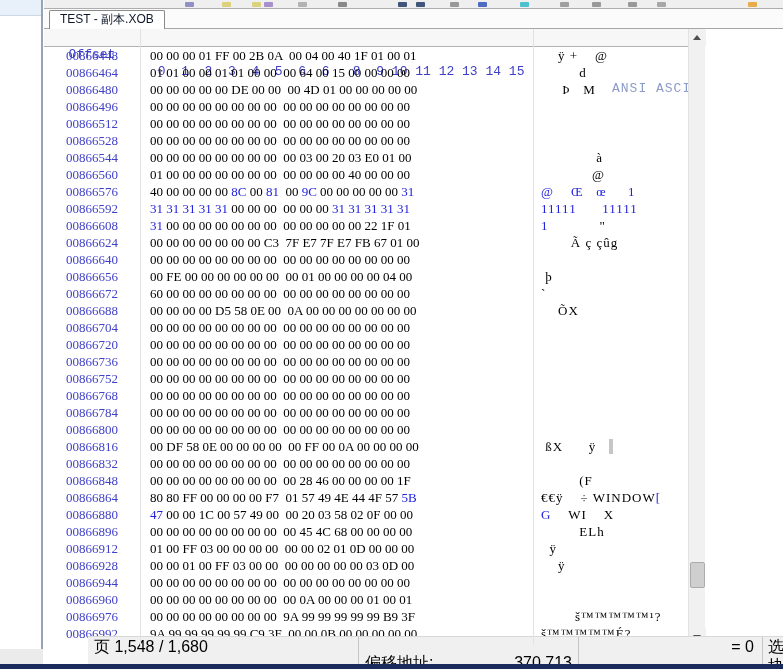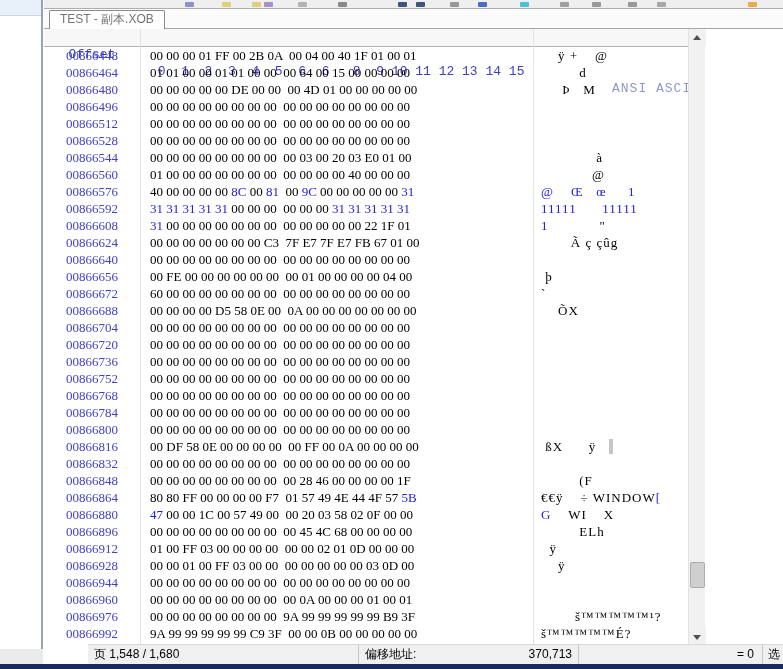--- a/index.html
+++ b/index.html
@@ -21,21 +21,21 @@
   
   .toolbar-strip{position:absolute;top:0;left:0;right:0;height:9px;background:#EFEFEF;
     border-bottom:1px solid #ADADAD;overflow:hidden;}
   .tb-frag{position:absolute;top:2px;width:9px;height:5px;border-radius:1px;opacity:.85;}
 
   
   .tabstrip{position:absolute;top:9px;left:0;right:0;height:20px;background:#FBFBFB;
     border-bottom:1px solid #A6A6A6;}
   .tab{position:absolute;left:5px;top:1px;bottom:-1px;background:#fff;
     border:1px solid #8A8A8A;border-bottom:none;border-radius:2px 2px 0 0;
-    padding:0 10px;font-size:12px;line-height:17px;color:#737373;z-index:2;}
+    padding:0 10px;font-size:12px;line-height:17px;color:#0f172a;z-index:2;}
 
   
   .hexpanel{position:absolute;top:29px;left:0;width:644px;bottom:24px;background:#fff;}
   .mono{font-family:"Liberation Mono","DejaVu Sans Mono",monospace;font-size:13px;white-space:pre;}
   .vsep{position:absolute;top:0;bottom:0;width:1px;background:#E2E2E2;z-index:1;}
   .vsep.s1{left:96px;} .vsep.s2{left:489px;}
 
   .hexheader{position:relative;height:18px;background:#F7F7F7;border-bottom:1px solid #B2B2B2;
     line-height:17px;color:var(--header-blue);}
   .hexheader .off{color:var(--header-blue);}
@@ -56,25 +56,25 @@
     border-left:1px solid #E3E3E3;}
   .sb-btn{position:absolute;left:0;width:17px;height:17px;background:#F1F1F1;}
   .sb-btn.up{top:0;} .sb-btn.down{bottom:0;}
   .arr{position:absolute;left:4px;width:0;height:0;border-left:4px solid transparent;border-right:4px solid transparent;}
   .arr.u{top:6px;border-bottom:5px solid #505050;}
   .arr.d{top:7px;border-top:5px solid #505050;}
   .sb-thumb{position:absolute;left:1px;width:15px;top:533px;height:26px;background:#CFCFCF;
     border:1px solid #ABABAB;border-radius:2px;}
 
   
-  .statusbar{position:absolute;left:44px;right:0;bottom:5px;height:20px;background:#F0F0F0;
-    border-top:1px solid #D8D8D8;font-size:12px;line-height:19px;color:#000;}
+  .statusbar{position:absolute;left:44px;right:0;bottom:5px;height:28px;background:#F0F0F0;
+    border-top:1px solid #D8D8D8;font-size:16px;line-height:19px;color:#000;}
   .seg{position:absolute;top:0;bottom:0;}
   .seg1{left:0;width:270px;padding-left:6px;}
-  .seg2{left:270px;width:220px;border-left:1px solid #C6C6C6;padding:0 6px;}
+  .seg2{left:270px;width:220px;border-left:1px solid #C6C6C6;padding:16px 6px;}
   .seg2 .val{float:right;}
   .seg3{left:490px;width:184px;border-left:1px solid #C6C6C6;padding-right:8px;text-align:right;}
   .seg4{left:674px;right:0;border-left:1px solid #C6C6C6;padding-left:5px;}
   .bottombar{position:absolute;left:0;right:0;bottom:0;height:5px;background:var(--bottom-bar);}
 </style>
 </head>
 <body>
 
 <div class="left-panel">
   <div class="left-panel-head"></div>

